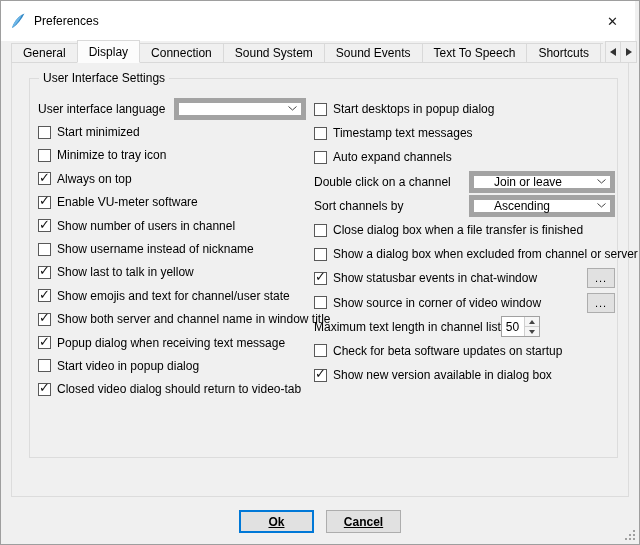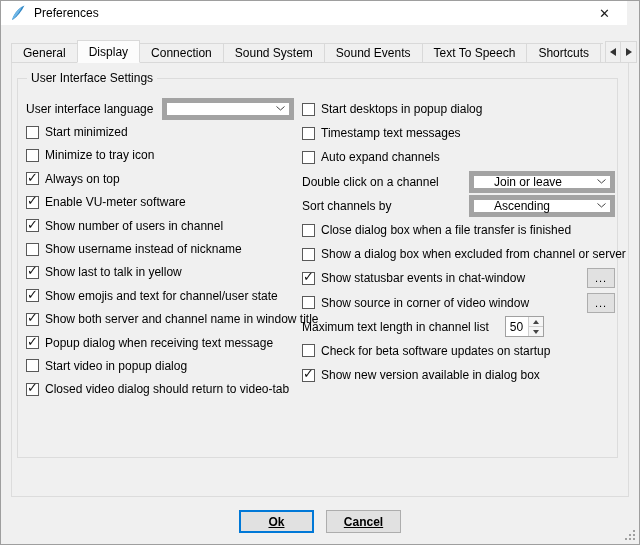--- a/index.html
+++ b/index.html
@@ -3,36 +3,36 @@
 <meta charset="utf-8">
 <style>
   html,body{margin:0;padding:0;background:#cfcfcf;}
   *{box-sizing:border-box;}
   .window{
     position:relative;width:640px;height:545px;background:#f0f0f0;
     border:1px solid #9e9e9e;overflow:hidden;
     font-family:"Liberation Sans",sans-serif;font-size:12px;color:#000;
   }
   
-  .titlebar{position:absolute;top:0;left:0;right:12px;height:24px;background:#ffffff;display:flex;align-items:center;}
+  .titlebar{position:absolute;top:0;left:0;right:4px;height:40px;background:#ffffff;display:flex;align-items:center;}
   .app-icon{width:18px;height:18px;margin-left:8px;flex:none;}
   .title{margin-left:7px;font-size:12px;}
   .close-btn{margin-left:auto;width:45px;height:30px;display:flex;align-items:center;justify-content:center;font-size:13px;color:#1a1a1a;}
   
   .tabstrip{position:absolute;top:39px;left:10px;right:36px;height:23px;display:flex;align-items:flex-end;overflow:hidden;z-index:2;}
   .tab{flex:0 0 auto;height:20px;display:flex;align-items:center;padding:0 11px;
        background:#f0f0f0;border:1px solid #d9d9d9;border-left-width:0;white-space:nowrap;justify-content:center;}
   .tab:first-child{border-left-width:1px;}
   .tab.active{height:23px;background:#fcfcfc;border-left-width:1px;border-bottom:1px solid #fcfcfc;position:relative;z-index:3;margin-left:-1px;}
   .tabnav{position:absolute;top:40px;right:2px;height:22px;display:flex;z-index:4;}
   .tabnav-btn{width:16px;height:22px;background:#f0f0f0;border:1px solid #d9d9d9;display:flex;align-items:center;justify-content:center;}
   .tabnav-btn + .tabnav-btn{border-left:none;}
   
   .pane{position:absolute;left:10px;right:10px;top:61px;bottom:47px;border:1px solid #dcdcdc;background:#f0f0f0;z-index:1;}
-  .groupbox{position:absolute;left:5px;top:15px;right:10px;height:380px;border:1px solid #dcdcdc;}
+  .groupbox{position:absolute;left:17px;top:15px;right:10px;height:380px;border:1px solid #dcdcdc;}
   .group-legend{position:absolute;top:-8px;left:9px;background:#f0f0f0;padding:0 4px;}
   .cols{position:absolute;left:8px;top:18px;right:2px;display:flex;align-items:flex-start;}
   .col-left{width:268px;flex:none;}
   .col-right{flex:1;margin-left:8px;min-width:0;}
   .row{display:flex;align-items:center;white-space:nowrap;}
   .col-left  .row{height:23.4px;}
   .col-right .row{height:24.2px;}
   
   .cb{cursor:default;}
   .box{width:13px;height:13px;border:1px solid #595959;background:#fff;margin-right:6px;flex:none;position:relative;}
@@ -40,21 +40,21 @@
     content:"\2713";position:absolute;left:0px;top:-3.5px;font-size:13px;color:#111;
   }
   
   .combo{display:flex;align-items:center;height:22px;border:5px solid #a3a3a3;background:#fff;padding-left:20px;flex:none;}
   .combo .val{flex:1;overflow:hidden;}
   .combo .arr{width:18px;flex:none;display:flex;align-items:center;justify-content:center;}
   .combo-lang{width:132px;margin-left:auto;}
   .combo-right{width:146px;margin-left:auto;}
   
   .more{margin-left:auto;width:28px;height:20px;background:#e1e1e1;border:1px solid #adadad;display:flex;align-items:center;justify-content:center;font-size:11px;letter-spacing:1px;}
-  .spin{display:flex;height:21px;border:1px solid #a0a0a0;background:#fff;margin-left:16px;flex:none;}
+  .spin{display:flex;height:21px;border:1px solid #a0a0a0;background:#fff;margin-left:0;flex:none;}
   .spin .val{width:22px;display:flex;align-items:center;padding-left:4px;}
   .spin .btns{width:15px;display:flex;flex-direction:column;border-left:1px solid #cfcfcf;}
   .spin .sb{flex:1;display:flex;align-items:center;justify-content:center;background:#f5f5f5;}
   .spin .sb:first-child{border-bottom:1px solid #cfcfcf;}
   
   .footer{position:absolute;left:0;right:0;bottom:11px;display:flex;justify-content:center;gap:12px;}
   .btn{width:75px;height:23px;background:#e1e1e1;border:1px solid #adadad;display:flex;align-items:center;justify-content:center;font-weight:bold;}
   .btn span{text-decoration:underline;}
   .btn.default{border:1px solid #0078d7;box-shadow:inset 0 0 0 1px #0078d7;}
   .grip{position:absolute;right:2px;bottom:2px;width:13px;height:13px;}

